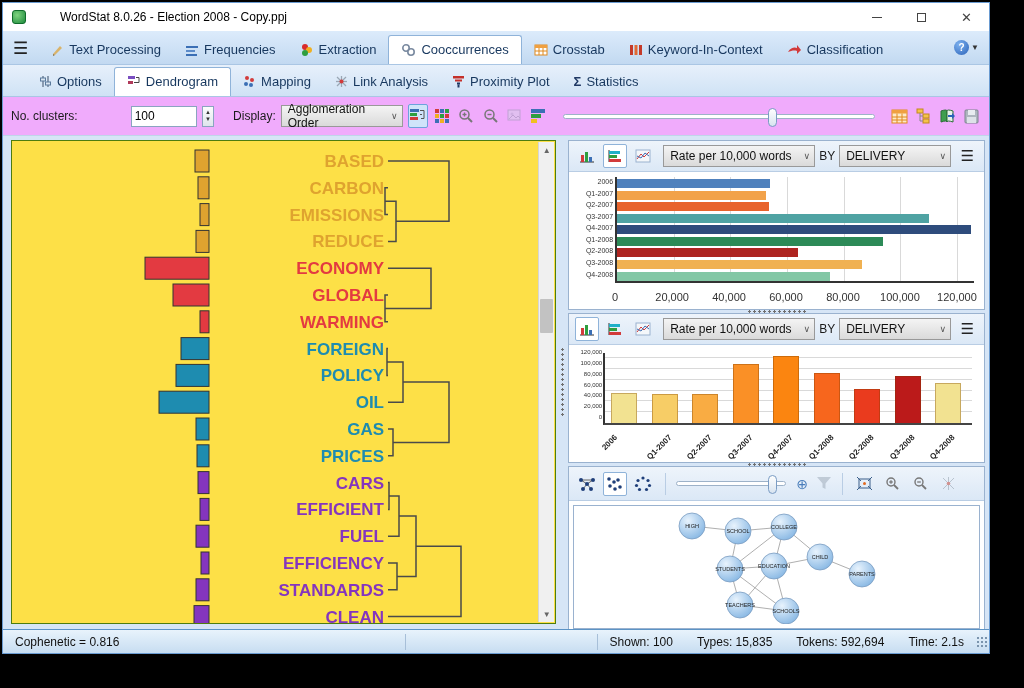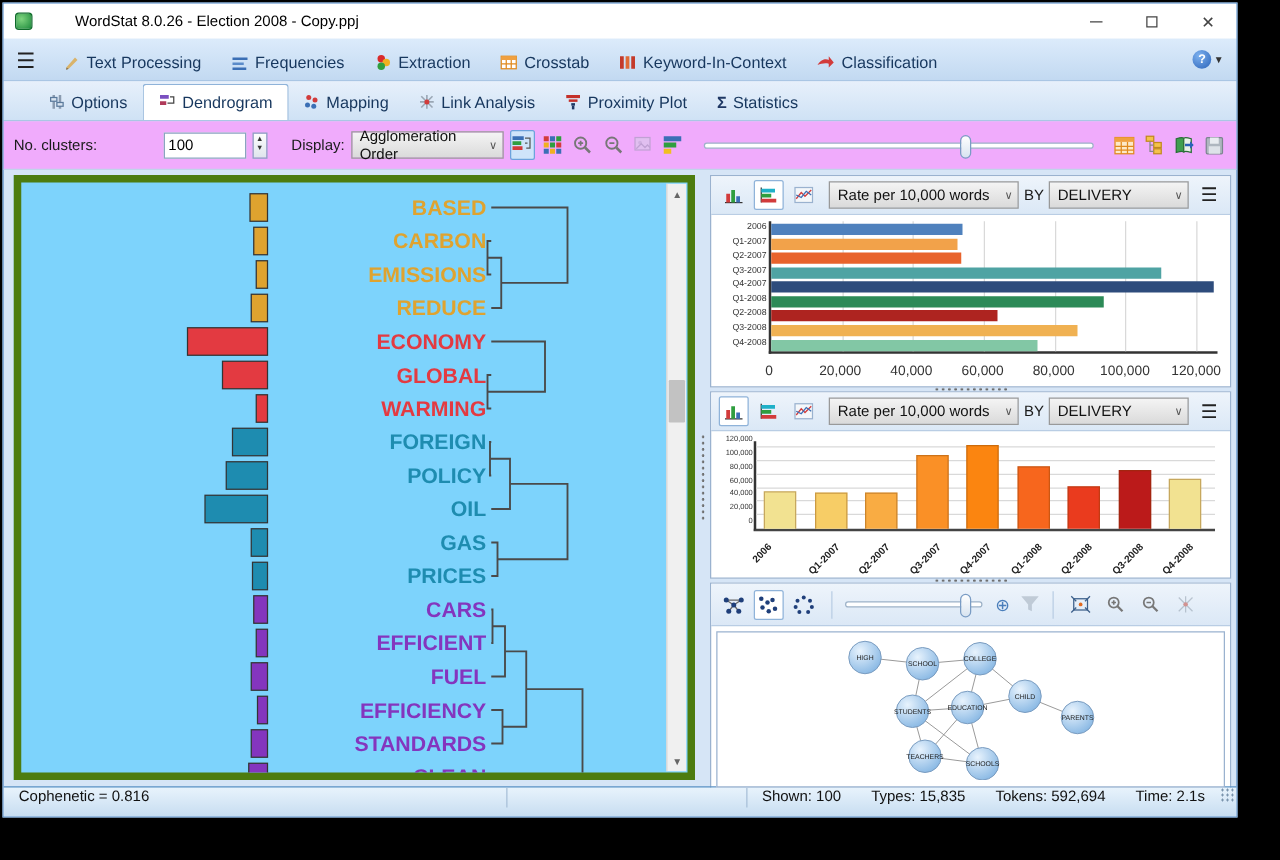--- a/index.html
+++ b/index.html
@@ -47,21 +47,21 @@
   .dd-chev { font-size:9px; color:#555; }
   .icon-btn { width:24px; height:24px; display:flex; align-items:center; justify-content:center; border-radius:2px; }
   .icon-btn.active { background:#cfe4fa; border:1px solid #6da2dc; }
   .slider-track { height:5px; background:#fff; border:1px solid #9db2c8; border-radius:3px; position:relative; }
   .slider-thumb { position:absolute; top:-7px; width:9px; height:19px; background:linear-gradient(#fefefe,#d8e4f0);
     border:1px solid #7a9cc4; border-radius:5px; }
   .ctrl-slider { width:390px; margin:0 10px; }
 
   
   .content { flex:1 1 auto; display:flex; padding:4px 4px 0 8px; gap:0; min-height:0; }
-  .dendro-panel { width:552px; background:#7dd3fc; border:6px solid #4d7c0f; position:relative; overflow:hidden; }
+  .dendro-panel { width:552px; background:#fde047; border:1px solid #4d7c0f; position:relative; overflow:hidden; }
   .dendro-svg { position:absolute; left:0; top:0; }
   .vscroll { position:absolute; top:1px; right:1px; bottom:1px; width:16px; background:#f0f0f0;
     border-left:1px solid #d5d5d5; }
   .vs-btn { height:16px; display:flex; align-items:center; justify-content:center; font-size:8px; color:#666; }
   .vs-thumb { position:absolute; left:1px; width:13px; background:#c2c2c2; border-radius:1px; }
   .splitter { width:12px; display:flex; align-items:center; justify-content:center; }
   .grip-v { width:3px; height:70px; background-image:radial-gradient(circle,#6f6f6f 35%,transparent 40%);
     background-size:3px 5px; }
   .right-col { flex:1 1 auto; display:flex; flex-direction:column; min-width:0; }
   .card { background:#fff; border:1px solid #9ab2cf; display:flex; flex-direction:column; }
@@ -86,21 +86,21 @@
   .gridline-h { position:absolute; left:0; right:0; height:1px; background:#d9d9d9; }
   .yaxis-lbl { position:absolute; right:100%; margin-right:3px; font-size:6px; color:#333; transform:translateY(-3px); white-space:nowrap; }
   .vbar { position:absolute; bottom:0; border:1px solid rgba(120,60,0,.35); border-bottom:none; }
   .vbar-lbl { position:absolute; font-size:8px; font-weight:bold; color:#222; transform:rotate(-45deg); transform-origin:top right; white-space:nowrap; }
   .net-body { flex:1 1 auto; margin:4px; border:1px solid #9ab2cf; background:#fff; position:relative; overflow:hidden; }
   .net-toolbar-sep { width:1px; height:22px; background:#b9cde4; margin:0 6px; }
 
   
   .status-gap { height:5px; flex:0 0 auto; }
   .statusbar { height:24px; background:linear-gradient(#e8f3fc,#c7ddf1); border-top:1px solid #5c93c5;
-    display:flex; font-size:12px; color:#111; flex:0 0 auto; }
+    display:flex; align-items:center; font-size:12px; color:#111; flex:0 0 auto; }
   .sb-sep { width:1px; height:16px; background:#a7bfd8; }
   .sb-item { padding:0 12px; white-space:nowrap; }
   .sb-grip { margin-left:auto; margin-right:2px; width:12px; height:12px;
     background-image:radial-gradient(circle,#7a94ad 30%,transparent 36%); background-size:4px 4px; }
   svg text { font-family:"Liberation Sans",sans-serif; }
 </style>
 </head>
 <body>
 
 <div class="window">
@@ -138,20 +138,27 @@
         </svg>
       <span>Frequencies</span>
     </div>
     <div class="tab">
       <svg width="14" height="14">
           <circle cx="5" cy="4" r="3" fill="#d92b2b"></circle>
           <circle cx="9" cy="7" r="3" fill="#f0b020"></circle>
           <circle cx="5" cy="10" r="3" fill="#2f9e3f"></circle>
         </svg>
       <span>Extraction</span>
+    </div>
+    <div class="tab active">
+      <svg width="15" height="14">
+          <circle cx="5" cy="5" r="3.2" fill="none" stroke="#7a8aa0" stroke-width="1.6"></circle>
+          <circle cx="10" cy="9" r="3.2" fill="none" stroke="#7a8aa0" stroke-width="1.6"></circle>
+        </svg>
+      <span>Cooccurrences</span>
     </div>
     <div class="tab">
       <svg width="14" height="14">
           <rect x="1" y="2" width="12" height="10" fill="#fff" stroke="#e08a1e"></rect>
           <rect x="1" y="2" width="12" height="3" fill="#f0a040"></rect>
           <line x1="5" y1="5" x2="5" y2="12" stroke="#e08a1e"></line>
           <line x1="9" y1="5" x2="9" y2="12" stroke="#e08a1e"></line>
           <line x1="1" y1="8" x2="13" y2="8" stroke="#e08a1e"></line>
         </svg>
       <span>Crosstab</span>

